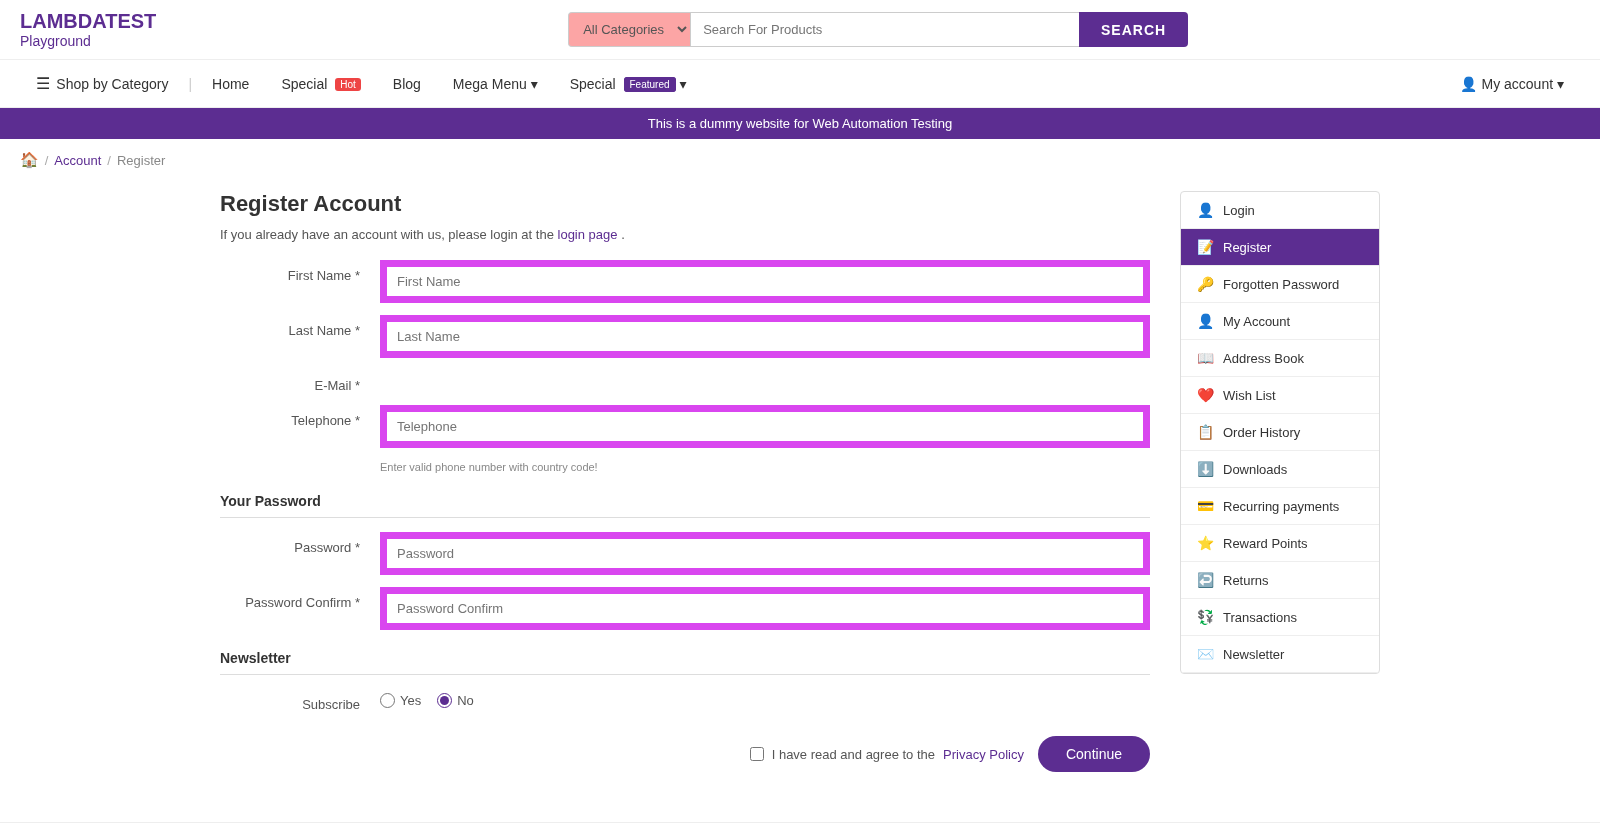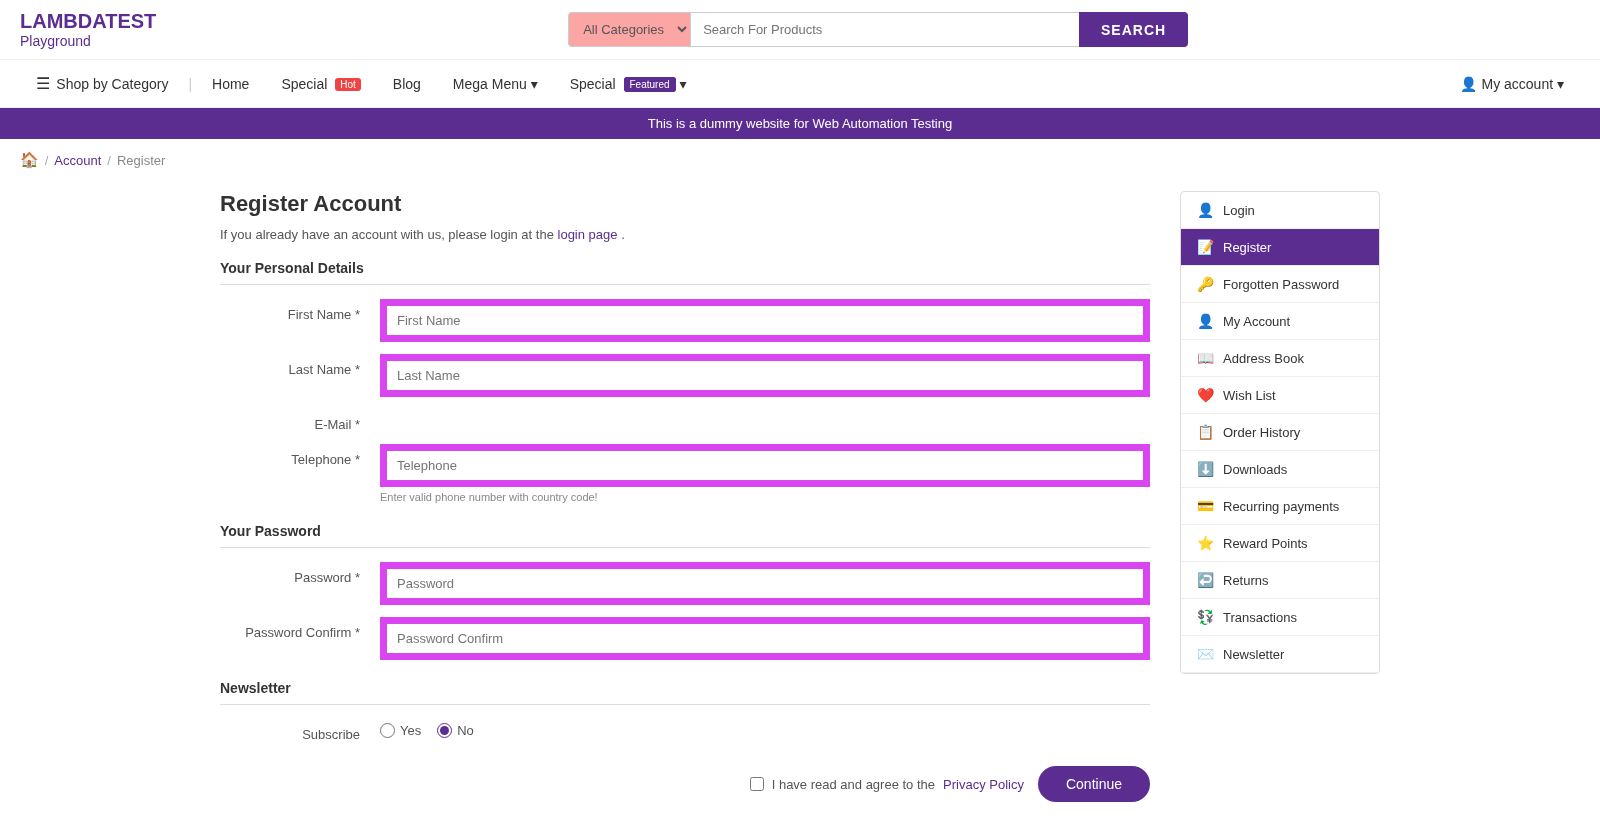--- a/index.html
+++ b/index.html
@@ -39,21 +39,21 @@
     
     .form-area { flex: 1; }
     .form-title { font-size: 22px; font-weight: bold; color: #333; margin-bottom: 10px; }
     .form-subtitle { font-size: 13px; color: #555; margin-bottom: 18px; }
     .form-subtitle a { color: #5c2d91; text-decoration: none; }
     .section-title { font-size: 14px; font-weight: bold; color: #333; border-bottom: 1px solid #ddd; padding-bottom: 8px; margin-bottom: 14px; }
     .form-group { display: flex; align-items: flex-start; margin-bottom: 12px; }
     .form-label { width: 160px; min-width: 160px; padding-top: 8px; font-size: 13px; color: #555; text-align: right; padding-right: 20px; }
     .form-field { flex: 1; }
     .form-field input { width: 100%; border: 7px solid #d946ef; border-radius: 0; padding: 7px 10px; font-size: 13px; outline: none; color: #555; }
-    .form-hint { font-size: 11px; color: #888; margin-top: 4px; }
+    .form-hint { font-size: 11px; color: #888; margin-top: 13px; }
     .password-section-title { font-size: 14px; font-weight: bold; color: #333; border-bottom: 1px solid #ddd; padding-bottom: 8px; margin-bottom: 14px; margin-top: 20px; }
     .newsletter-section-title { font-size: 14px; font-weight: bold; color: #333; border-bottom: 1px solid #ddd; padding-bottom: 8px; margin-bottom: 14px; margin-top: 20px; }
     .radio-group { display: flex; align-items: center; gap: 16px; padding-top: 4px; }
     .radio-label { display: flex; align-items: center; gap: 5px; font-size: 13px; color: #555; cursor: pointer; }
     .radio-label input[type="radio"] { accent-color: #5c2d91; width: 15px; height: 15px; }
     .privacy-row { display: flex; align-items: center; justify-content: flex-end; gap: 14px; margin-top: 24px; padding-right: 0; }
     .privacy-check { display: flex; align-items: center; gap: 8px; font-size: 13px; color: #555; }
     .privacy-check input[type="checkbox"] { width: 14px; height: 14px; accent-color: #5c2d91; }
     .privacy-check a { color: #5c2d91; text-decoration: none; }
     .continue-btn { background: #5c2d91; color: #fff; border: none; padding: 10px 28px; border-radius: 20px; font-size: 14px; cursor: pointer; }
@@ -132,21 +132,20 @@
 <div class="content">
 
   <div class="form-area">
     <div class="form-title">Register Account</div>
     <div class="form-subtitle">
       <span>If you already have an account with us, please login at the</span>
       <a href="#">login page</a>
       <span>.</span>
     </div>
 
-    <div class="section-title">Your Personal Details</div>
 
     <div class="form-group">
       <div class="form-label">First Name *</div>
       <div class="form-field">
         <input type="text" placeholder="First Name" style="">
       </div>
     </div>
 
     <div class="form-group">
       <div class="form-label">Last Name *</div>

